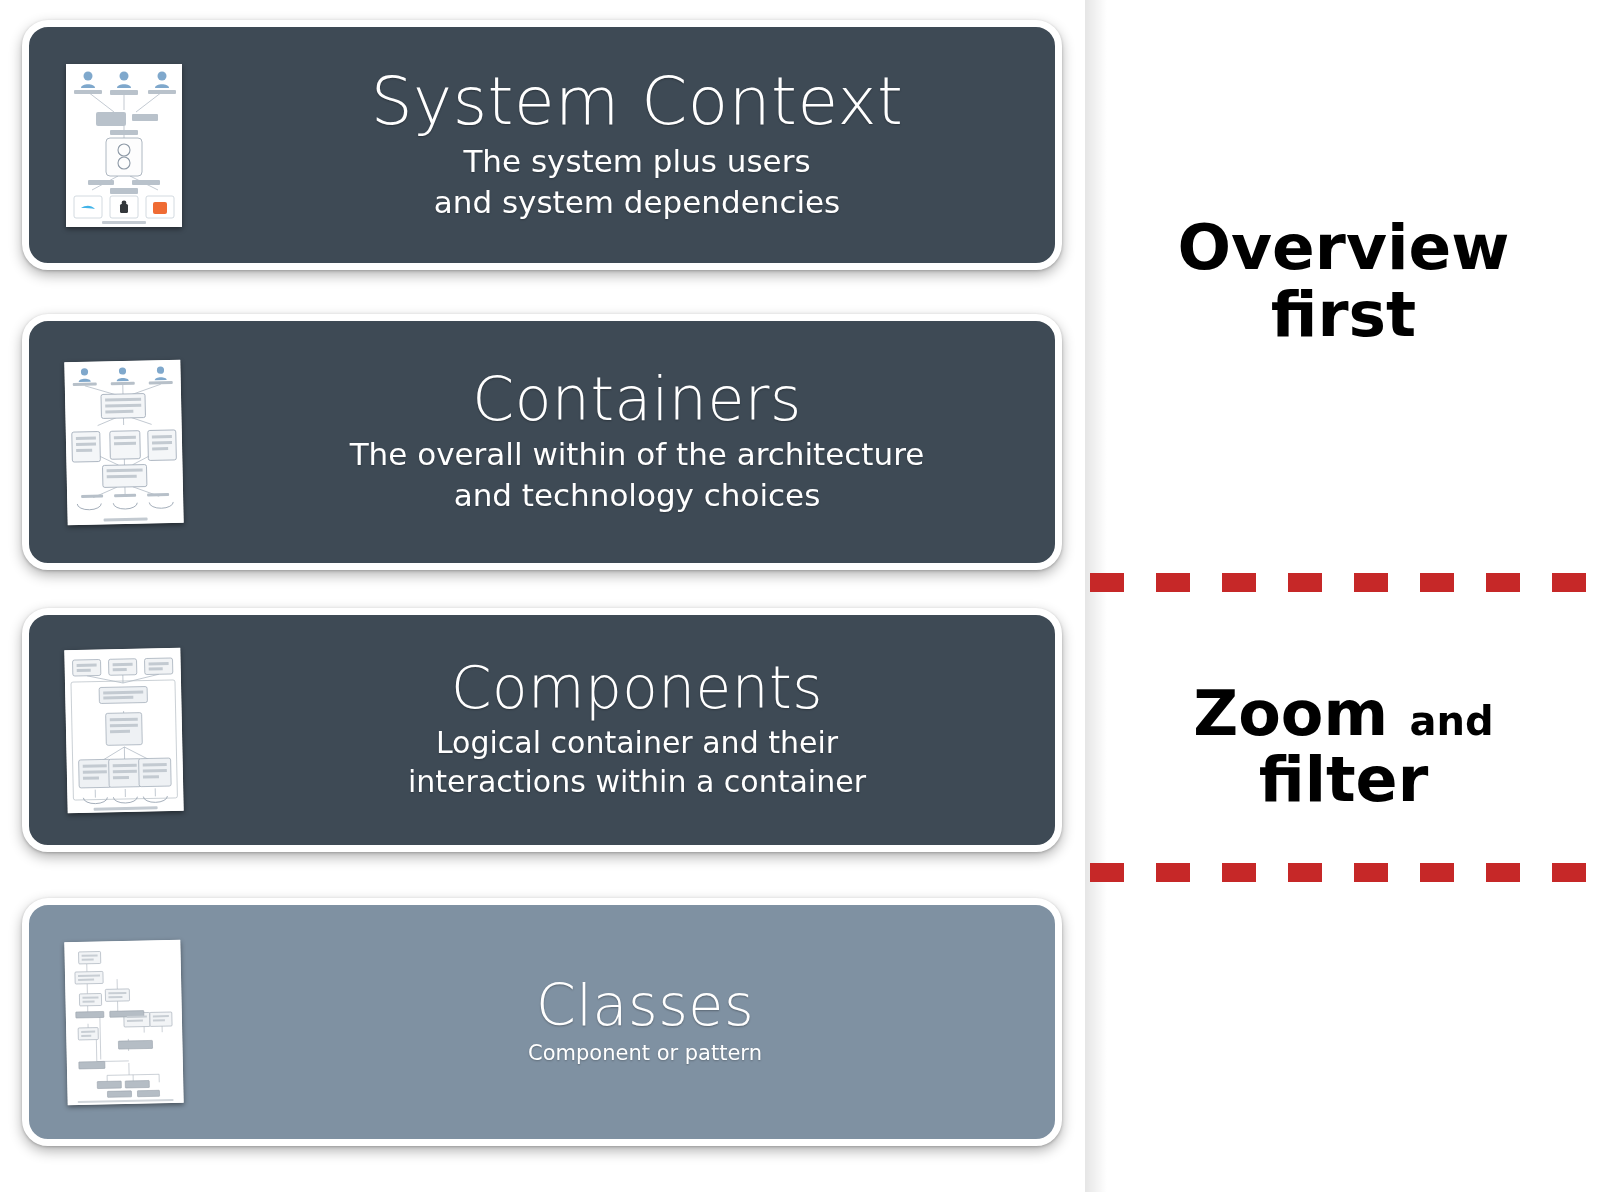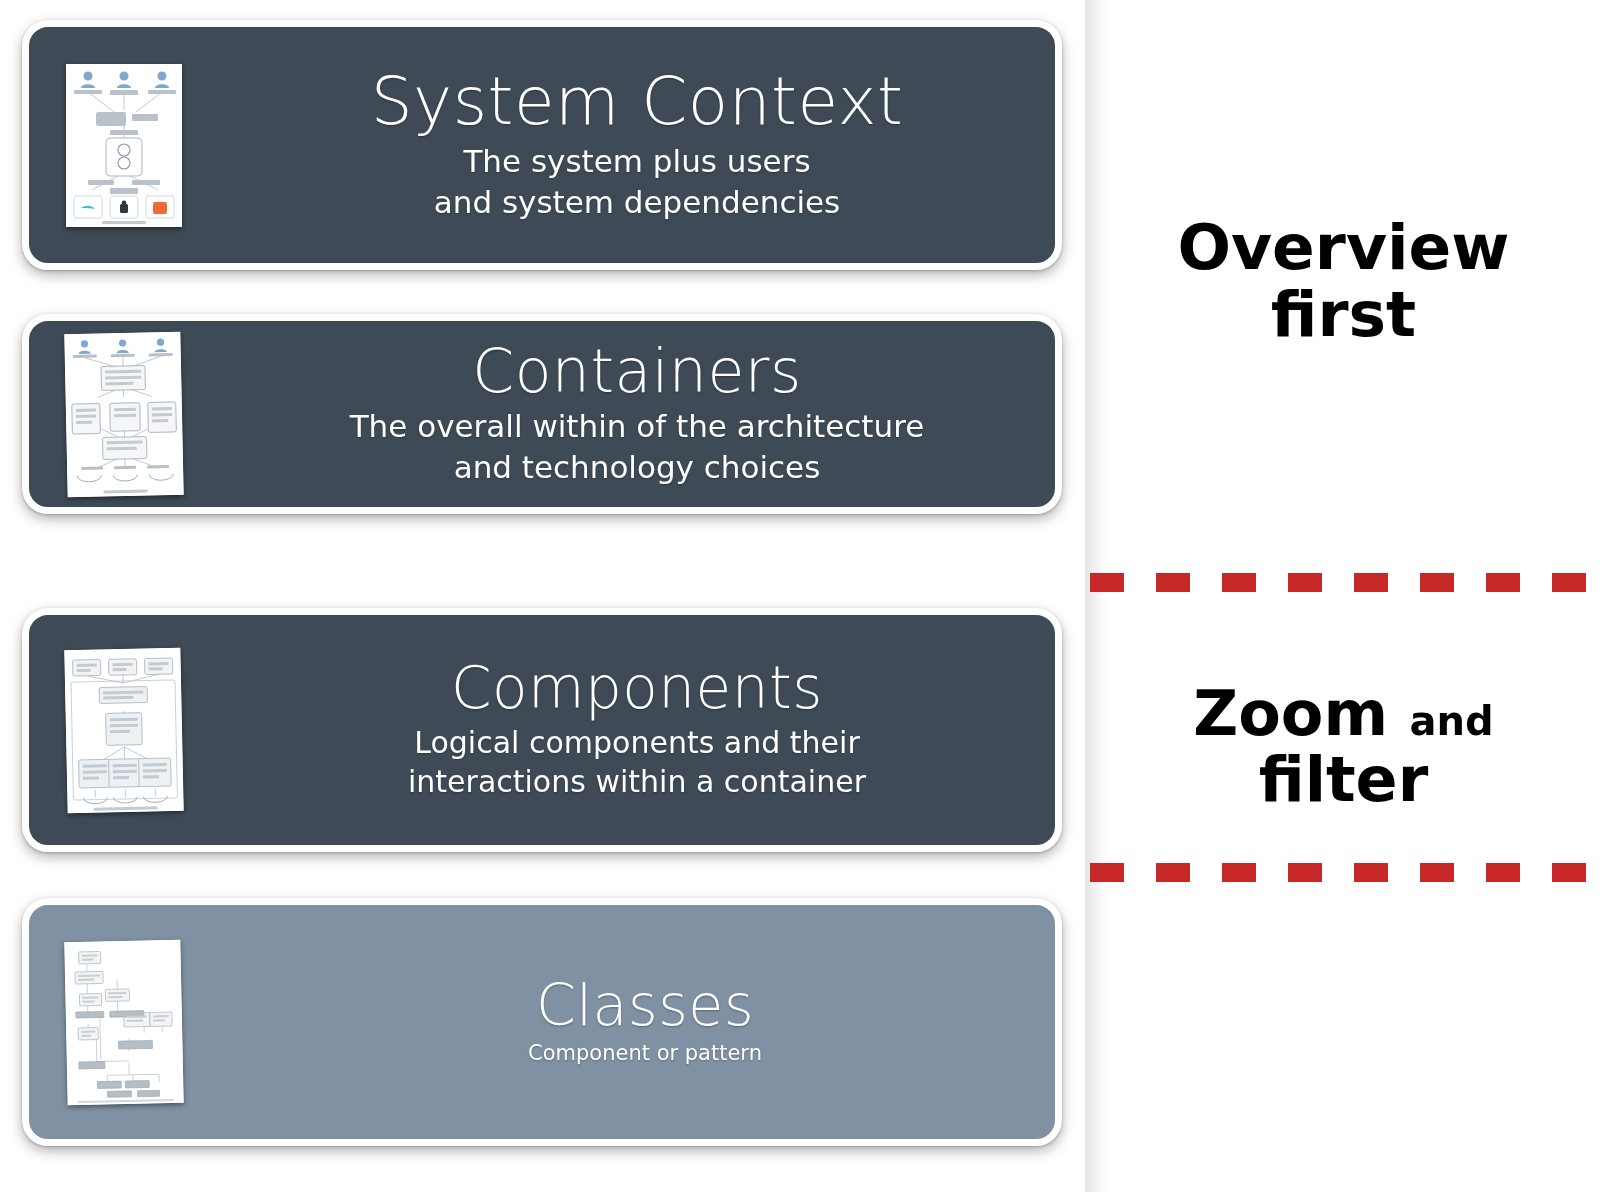--- a/index.html
+++ b/index.html
@@ -41,21 +41,21 @@
                 0 1px 3px rgba(0,0,0,0.22);
     display: flex;
     flex-direction: row;
     align-items: center;
     overflow: hidden;
   }
   .card.dark  { background: #3e4a55; }
   .card.light { background: #7f91a2; }
 
   .card-1 { top: 20px;  height: 250px; }
-  .card-2 { top: 314px; height: 200px; }
+  .card-2 { top: 314px; height: 256px; }
   .card-3 { top: 608px; height: 244px; }
   .card-4 { top: 898px; height: 248px; gap: 16px; }
 
   
   .thumb-wrap {
     flex: 0 0 auto;
     width: 190px;
     display: flex;
     align-items: center;
     justify-content: center;
@@ -367,21 +367,21 @@
                 <path d="M46 148a12 6 0 0 0 24 0"></path>
                 <path d="M76 148a12 6 0 0 0 24 0"></path>
             </g>
             <rect x="26" y="158" width="64" height="3" rx="1" fill="#c3cad1"></rect>
           </svg>
         </div>
       </div>
       <div class="card-text">
         <div class="card-title">Components</div>
         <div class="card-desc">
-          <div>Logical components and their</div>
+          <div>Logical container and their</div>
           <div>interactions within a container</div>
         </div>
       </div>
     </div>
 
     <div class="card light card-4">
       <div class="thumb-wrap">
         <div class="thumb skew">
           <svg viewBox="0 0 116 163" xmlns="http://www.w3.org/2000/svg">
             <rect x="0" y="0" width="116" height="163" fill="#ffffff"></rect>

